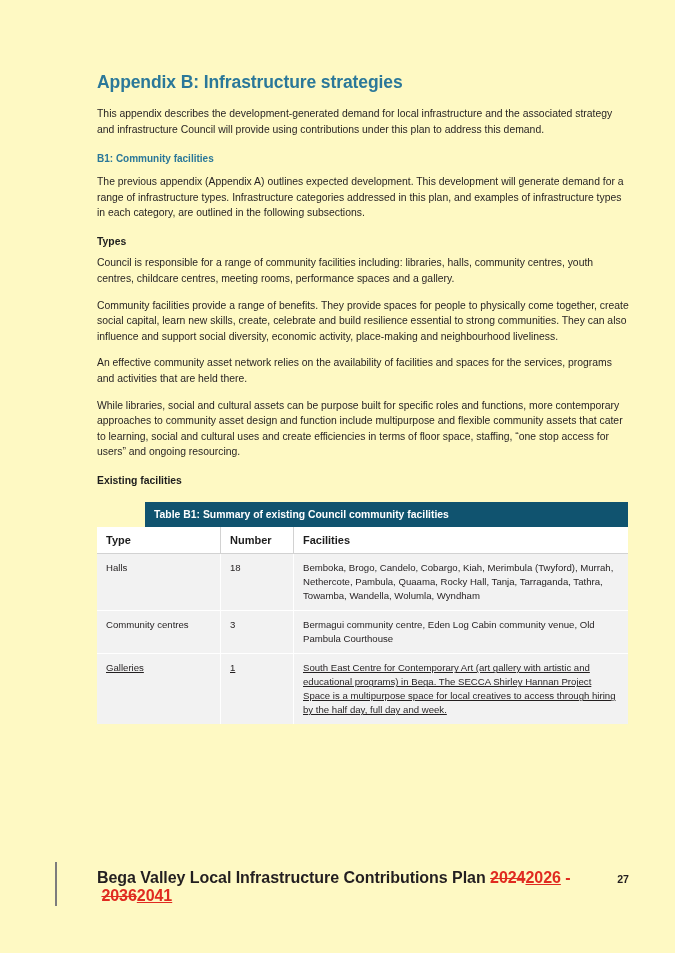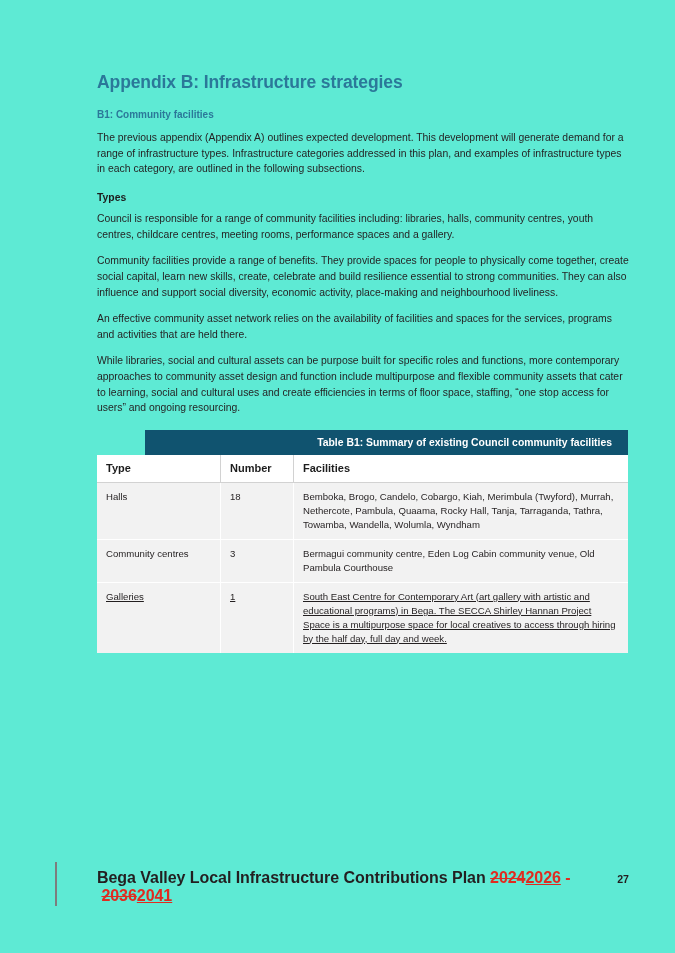--- a/index.html
+++ b/index.html
@@ -7,21 +7,21 @@
     padding: 0;
     background: #c8c8c8;
   }
   body {
     font-family: "Liberation Sans", sans-serif;
   }
   .page {
     position: relative;
     width: 675px;
     height: 953px;
-    background: #5eead4;
+    background: #fef9c3;
     overflow: hidden;
   }
   .content {
     position: absolute;
     left: 97px;
     top: 72px;
     width: 532px;
   }
 
   
@@ -66,21 +66,21 @@
     border-collapse: collapse;
     width: 100%;
     table-layout: fixed;
   }
   table.b1 caption {
     caption-side: top;
     background: #10536f;
     color: #ffffff;
     font-size: 10.4px;
     font-weight: bold;
-    text-align: right;
+    text-align: left;
     padding: 6px 16px 6px 9px;
     line-height: 1.25;
     margin-left: 48px;
   }
   table.b1 th {
     background: #ffffff;
     color: #1d1d1d;
     font-size: 11px;
     font-weight: bold;
     text-align: left;
@@ -153,35 +153,37 @@
 </style>
 </head>
 <body>
 
 <div class="page">
 
   <div class="content">
 
     <h1 class="h1-appendix">Appendix B: Infrastructure strategies</h1>
 
+    <p class="body">This appendix describes the development-generated demand for local infrastructure and the associated strategy and infrastructure Council will provide using contributions under this plan to address this demand.</p>
 
     <h2 class="h2-section">B1: Community facilities</h2>
 
     <p class="body">The previous appendix (Appendix A) outlines expected development. This development will generate demand for a range of infrastructure types. Infrastructure categories addressed in this plan, and examples of infrastructure types in each category, are outlined in the following subsections.</p>
 
     <h3 class="h3-bold">Types</h3>
 
     <p class="body">Council is responsible for a range of community facilities including: libraries, halls, community centres, youth centres, childcare centres, meeting rooms, performance spaces and a gallery.</p>
 
     <p class="body">Community facilities provide a range of benefits. They provide spaces for people to physically come together, create social capital, learn new skills, create, celebrate and build resilience essential to strong communities. They can also influence and support social diversity, economic activity, place-making and neighbourhood liveliness.</p>
 
     <p class="body">An effective community asset network relies on the availability of facilities and spaces for the services, programs and activities that are held there.</p>
 
     <p class="body">While libraries, social and cultural assets can be purpose built for specific roles and functions, more contemporary approaches to community asset design and function include multipurpose and flexible community assets that cater to learning, social and cultural uses and create efficiencies in terms of floor space, staffing, “one stop access for users” and ongoing resourcing.</p>
 
+    <h3 class="h3-bold">Existing facilities</h3>
 
 
     <div class="table-wrap">
       <table class="b1">
         <caption>Table B1: Summary of existing Council community facilities</caption>
         <thead>
           <tr>
             <th class="c-type">Type</th>
             <th class="c-num">Number</th>
             <th class="c-fac">Facilities</th>

